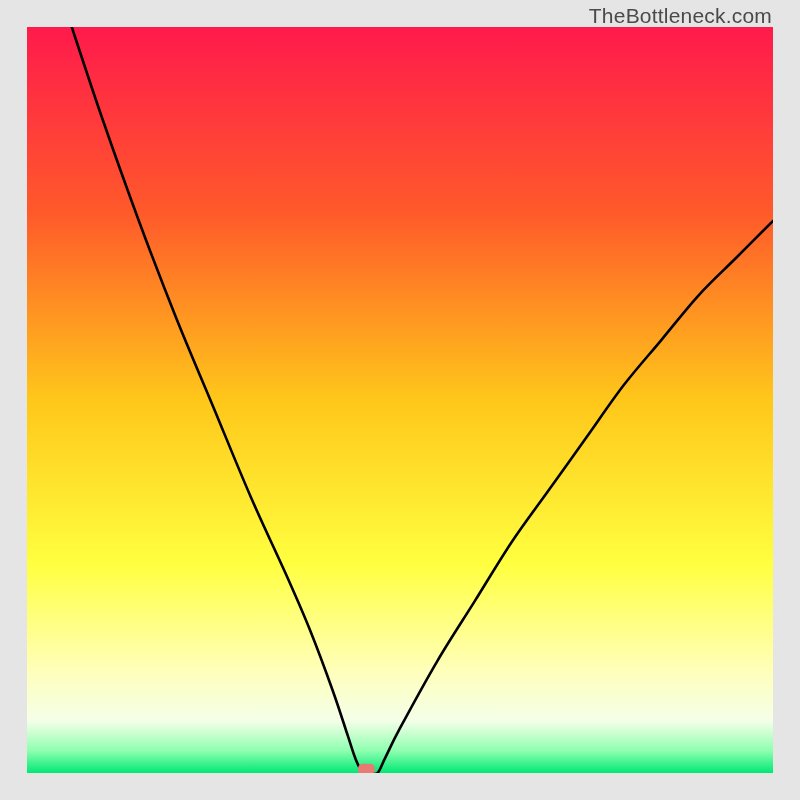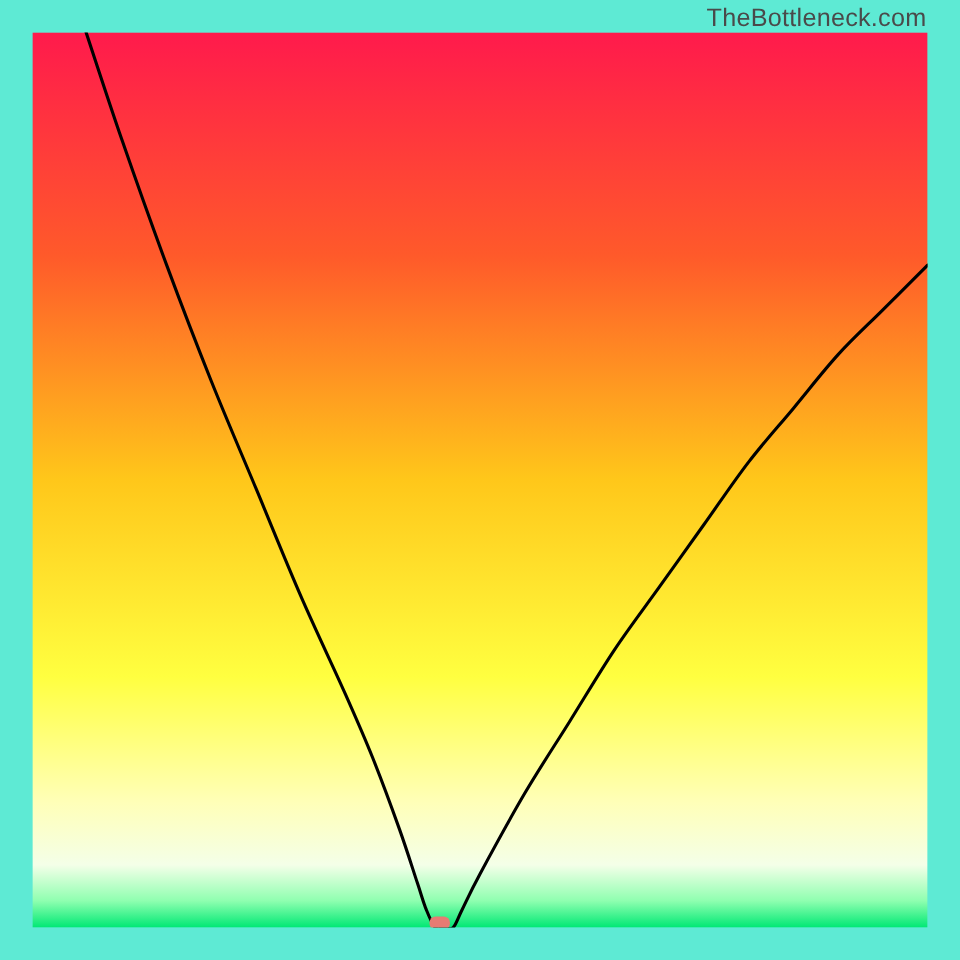--- a/index.html
+++ b/index.html
@@ -7,21 +7,21 @@
     padding: 0;
     background: #000;
     width: 800px;
     height: 800px;
     overflow: hidden;
     font-family: Arial, sans-serif;
   }
   .outer {
     width: 800px;
     height: 800px;
-    background: #5eead4;
+    background: #e5e5e5;
     position: relative;
   }
   .plot {
     position: absolute;
     left: 27px;
     top: 27px;
     width: 746px;
     height: 746px;
   }
   .plot svg {

